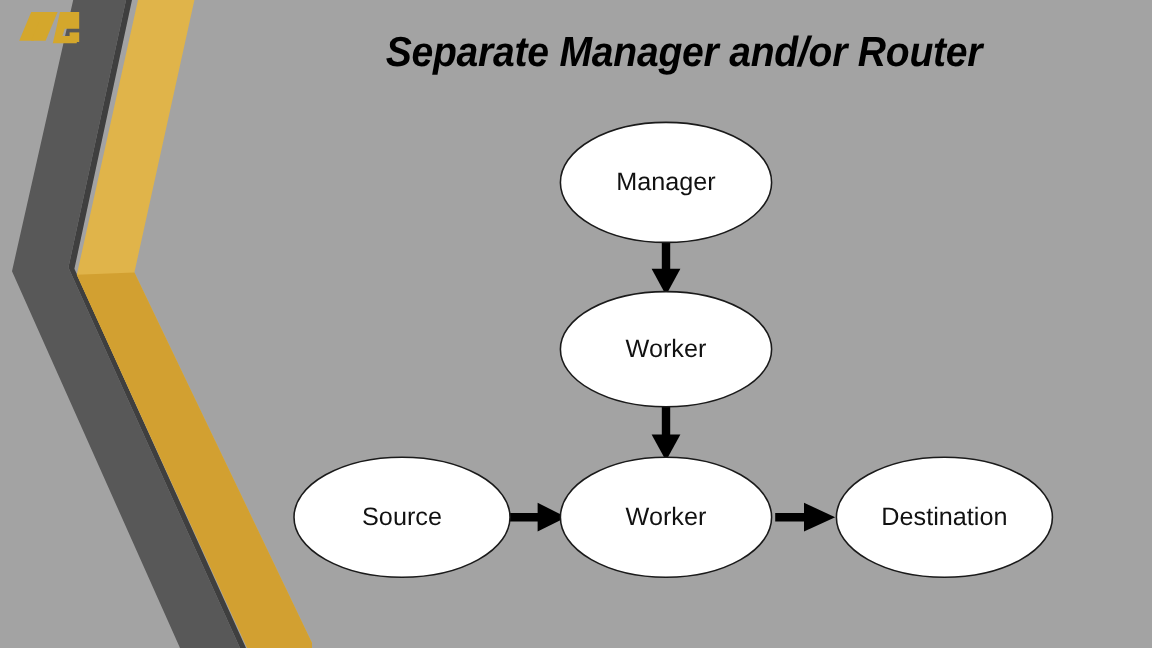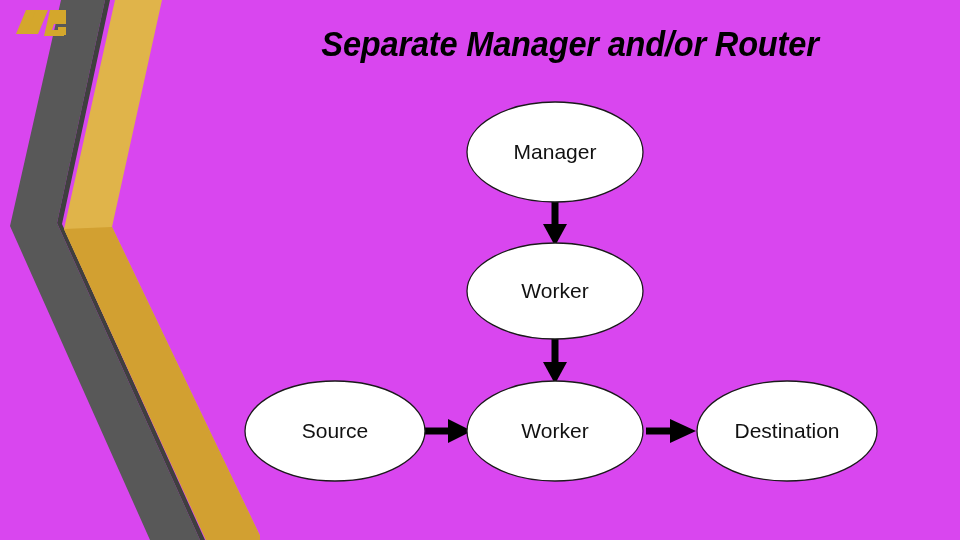--- a/index.html
+++ b/index.html
@@ -10,21 +10,21 @@
     width: 960px;
     height: 540px;
     background: #f2f2f2;
     font-family: "Liberation Sans", sans-serif;
     overflow: hidden;
   }
   .slide {
     position: relative;
     width: 960px;
     height: 540px;
-    background: #d946ef;
+    background: #a3a3a3;
     overflow: hidden;
   }
 
   
   .deco {
     position: absolute;
     left: 0;
     top: 0;
     width: 260px;
     height: 540px;

